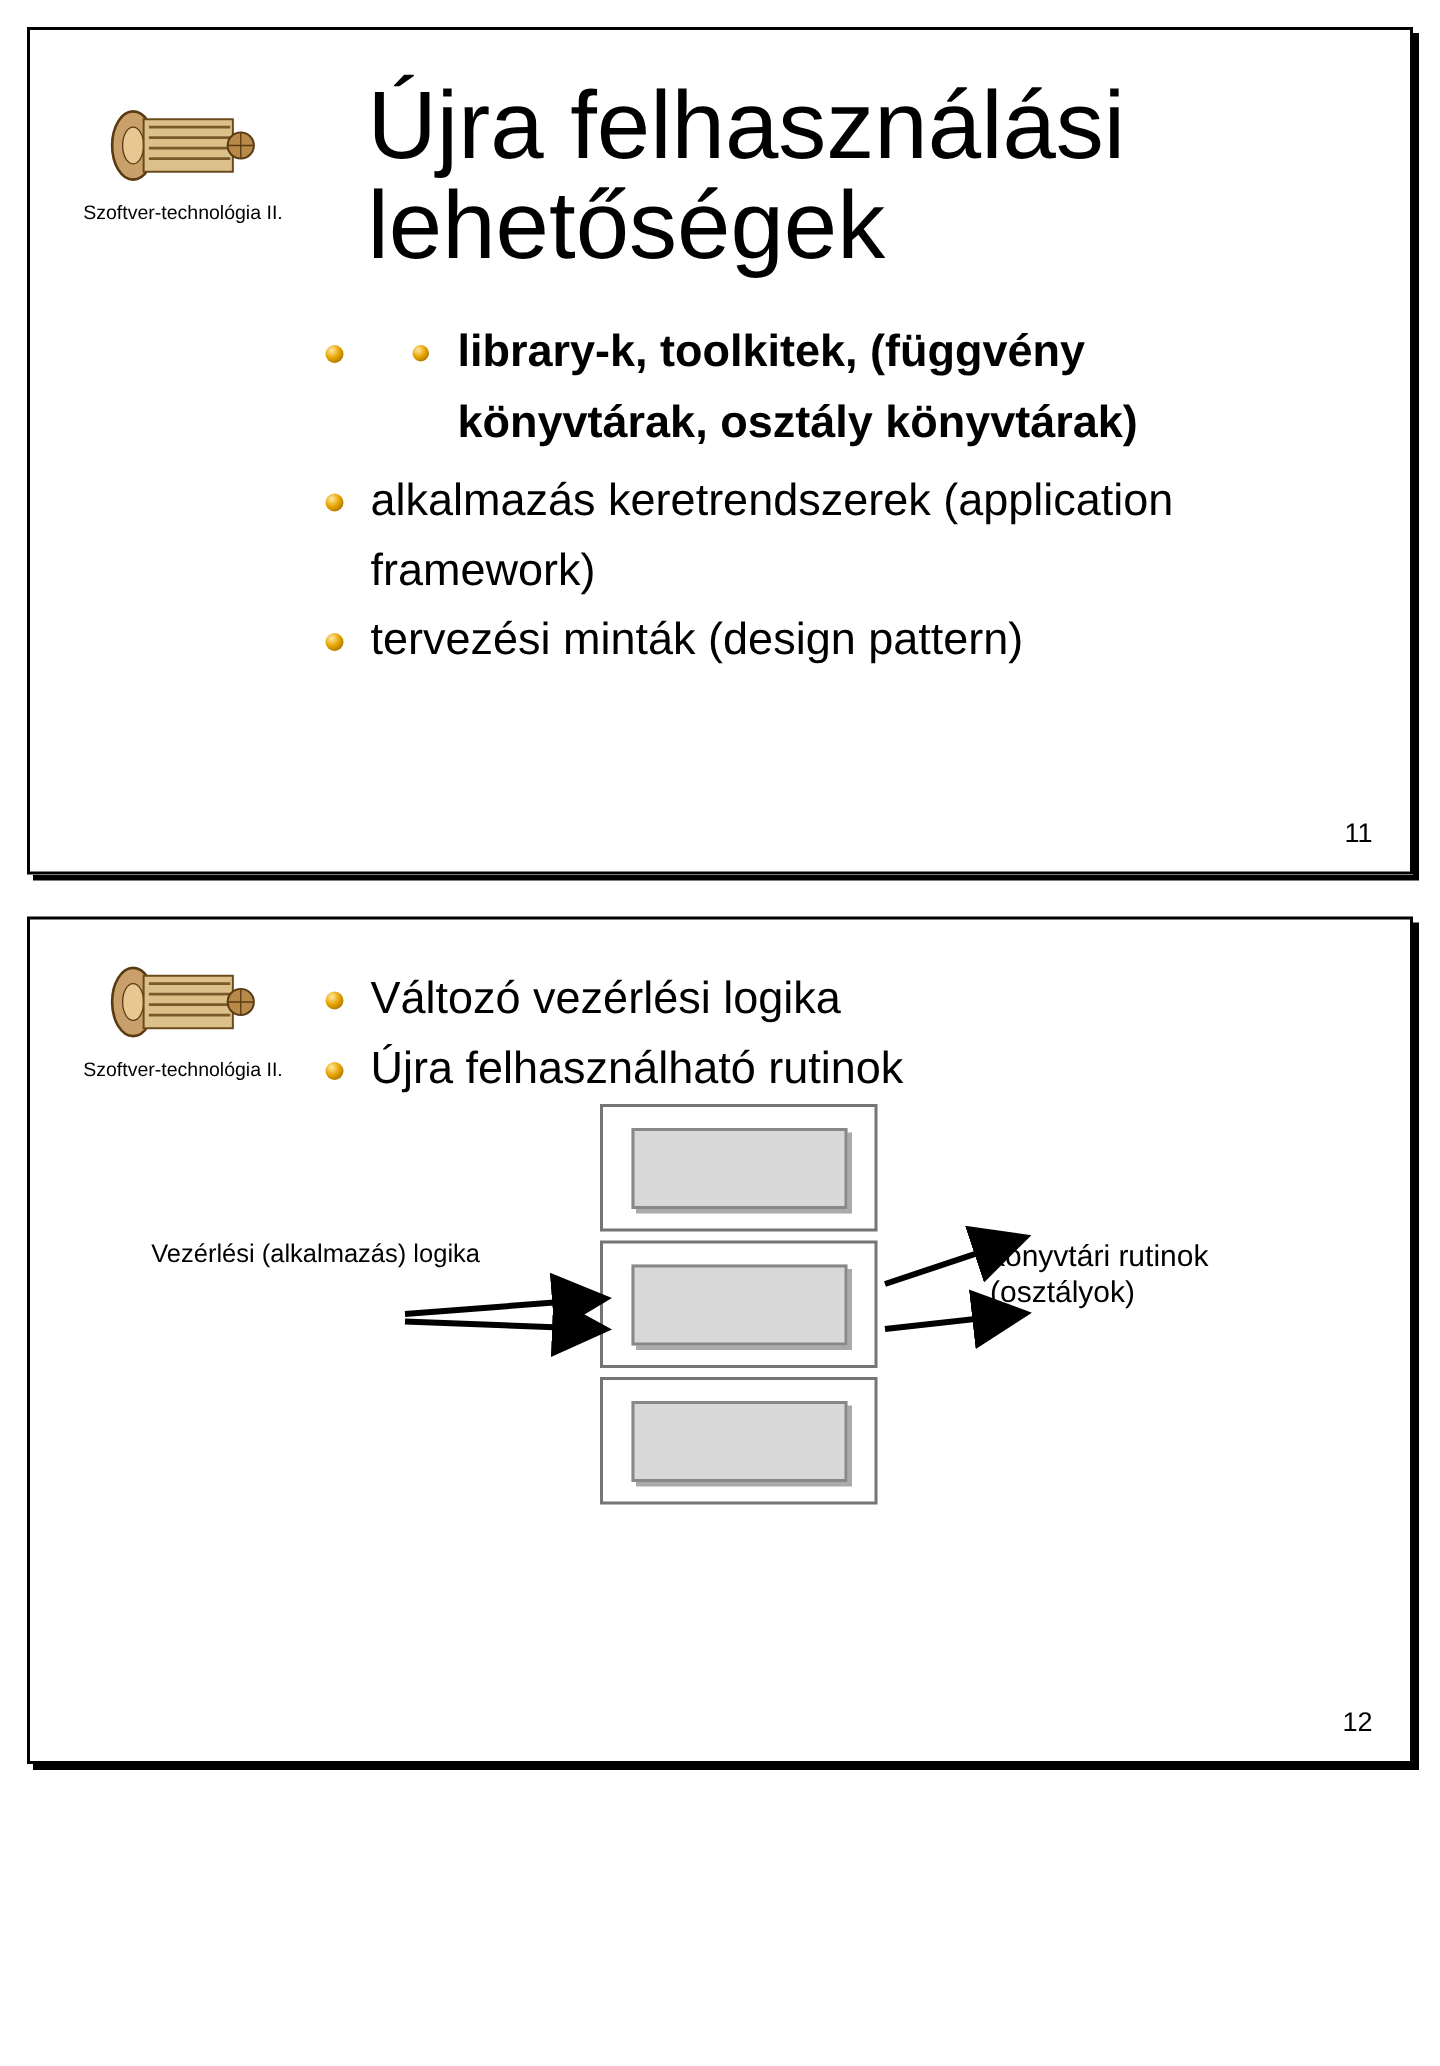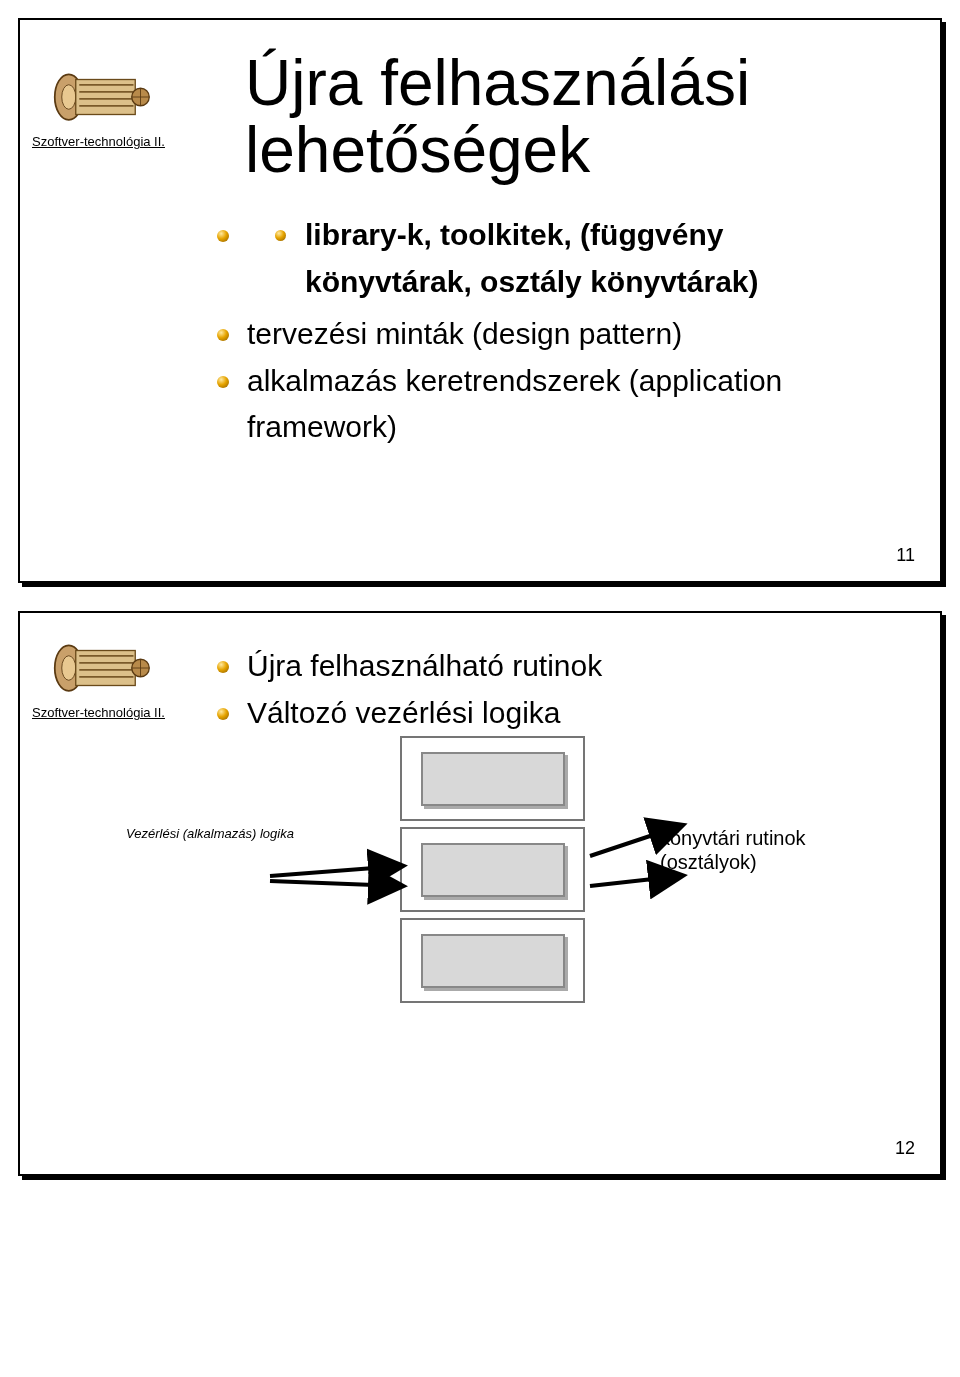--- a/index.html
+++ b/index.html
@@ -25,24 +25,24 @@
     box-sizing: border-box;
   }
   .pagenum {
     position: absolute;
     right: 25px;
     bottom: 15px;
     font-size: 18px;
   }
   .logo-block {
     position: absolute;
-    left: 12px;
+    left: 32px;
     top: 42px;
+    text-align: center;
     width: 140px;
-    text-decoration: underline;
   }
   .logo-block.low { top: 20px; }
   .logo-svg { width: 110px; height: 70px; display:block; margin:0 auto 2px auto; }
   .logo-caption {
     font-size: 13px;
   }
   .title {
     font-size: 64px;
     font-weight: 400;
     line-height: 1.05;
@@ -94,24 +94,23 @@
     position: relative;
     width: 760px;
     height: 260px;
     margin: 20px auto 0 auto;
   }
   .left-label {
     position: absolute;
     left: 0;
     top: 70px;
     width: 220px;
-    text-align: center;
-    font-size: 13px;
+    text-align: right;
+    font-size: 17px;
     line-height: 1.2;
-    font-style: italic;
   }
   .right-label {
     position: absolute;
     right: 0;
     top: 70px;
     width: 200px;
     font-size: 20px;
     line-height: 1.2;
   }
   .boxes {
@@ -171,22 +170,22 @@
       </div>
 
       <h1 class="title">Újra felhasználási lehetőségek</h1>
 
       <ul class="bullets">
         <li>
           <ul class="sub">
             <li>library-k, toolkitek, (függvény könyvtárak, osztály könyvtárak)</li>
           </ul>
         </li>
+        <li>alkalmazás keretrendszerek (application framework)</li>
         <li>tervezési minták (design pattern)</li>
-        <li>alkalmazás keretrendszerek (application framework)</li>
       </ul>
 
       <div class="pagenum">11</div>
     </div>
   </div>
 
   <div class="slide-wrap">
     <div class="slide">
 
       <div class="logo-block low">
@@ -200,22 +199,22 @@
           <line x1="34" y1="50" x2="96" y2="50" stroke="#7a5a2a" stroke-width="2"></line>
           <circle cx="104" cy="40" r="10" fill="#b88a4a" stroke="#5a3a12" stroke-width="1.5"></circle>
           <line x1="104" y1="30" x2="104" y2="50" stroke="#5a3a12" stroke-width="1"></line>
           <line x1="94" y1="40" x2="114" y2="40" stroke="#5a3a12" stroke-width="1"></line>
         </svg>
         <div class="logo-caption">Szoftver-technológia II.</div>
       </div>
 
 
       <ul class="bullets">
+        <li>Változó vezérlési logika</li>
         <li>Újra felhasználható rutinok</li>
-        <li>Változó vezérlési logika</li>
       </ul>
 
       <div class="diagram">
         <div class="left-label">Vezérlési (alkalmazás) logika</div>
         <div class="right-label">könyvtári rutinok (osztályok)</div>
 
         <div class="boxes">
           <div class="outer-box">
               <div class="inner-box"></div>
             </div>

